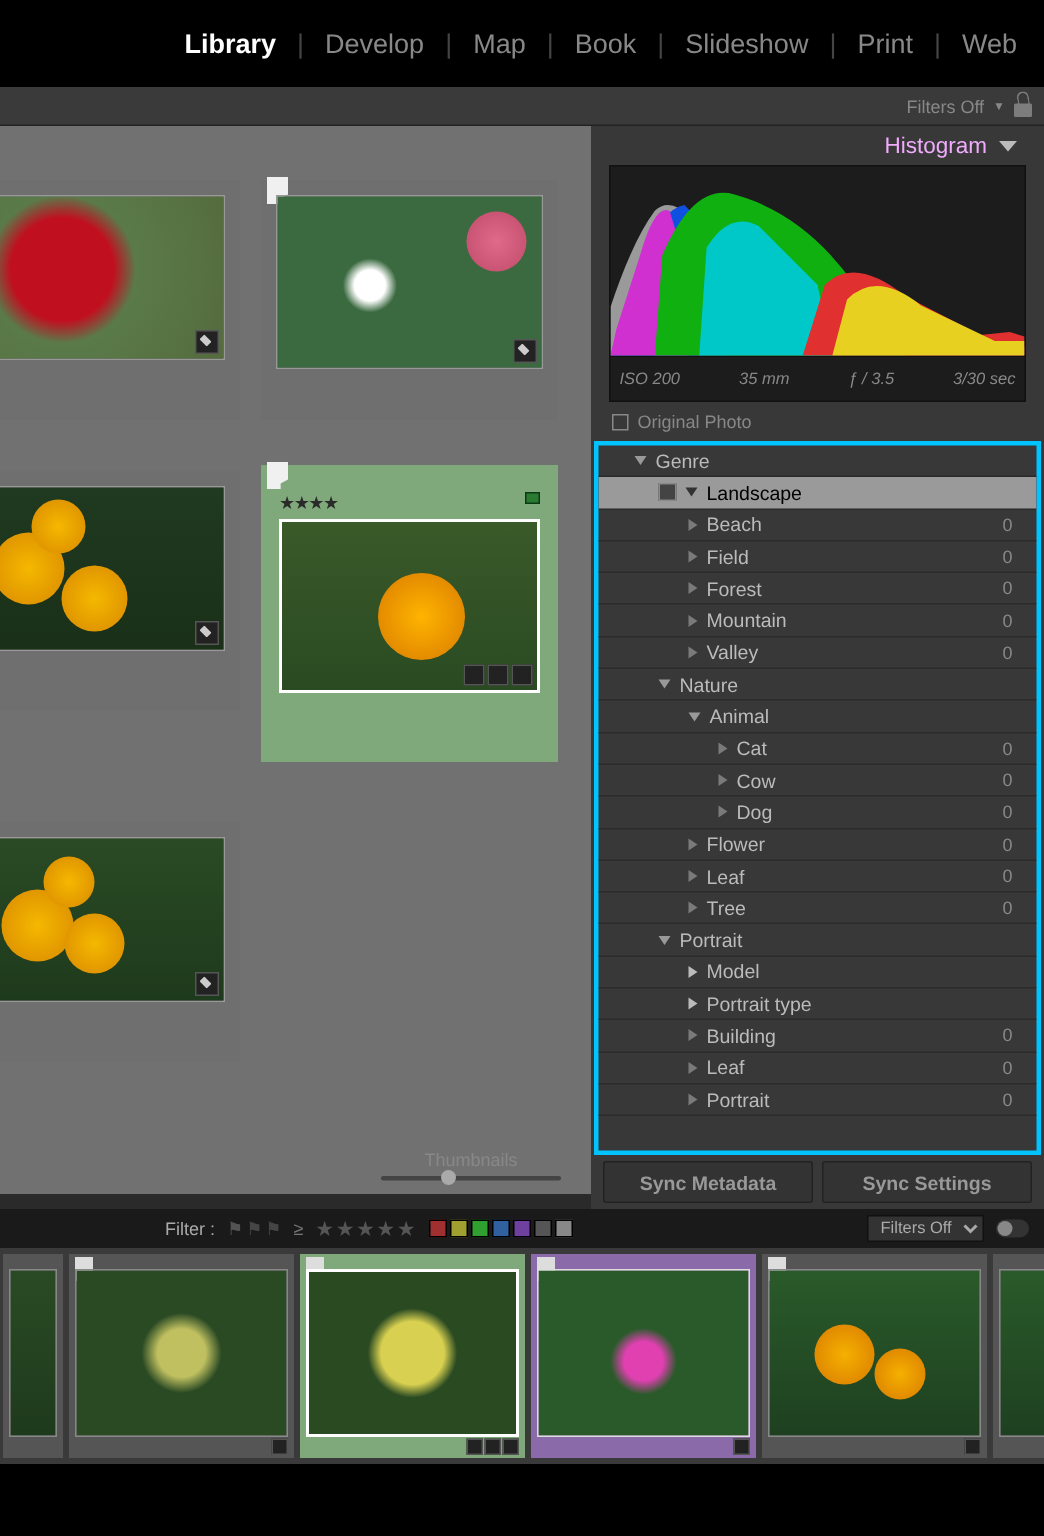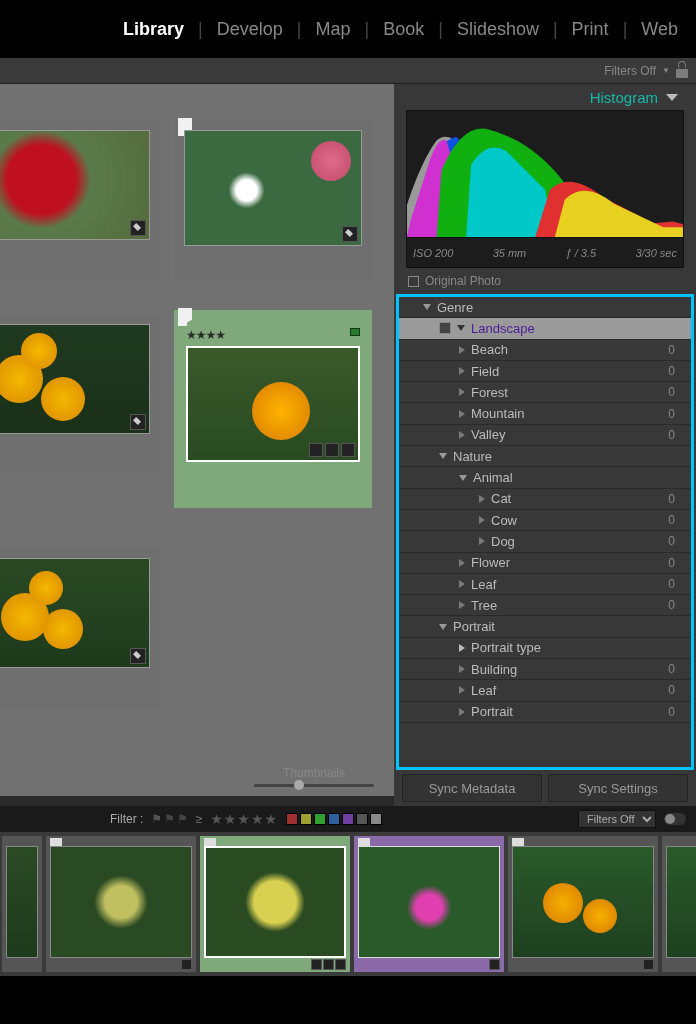--- a/index.html
+++ b/index.html
@@ -18,42 +18,42 @@
 .cell{position:absolute;background:#6f6f6f;}
 .cell .inner{position:absolute;border:1px solid #999;box-shadow:0 0 0 1px #222 inset;}
 .cell .flag{position:absolute;top:-2px;left:4px;width:14px;height:18px;background:#f0f0f0;clip-path:polygon(0 0,100% 0,100% 65%,65% 80%,65% 100%,0 100%);}
 .cell .tagicon{position:absolute;bottom:3px;right:3px;width:16px;height:16px;background:#222;border:1px solid #555;}
 .cell .tagicon::before{content:'';position:absolute;top:2px;left:2px;width:8px;height:8px;background:#ccc;clip-path:polygon(0 40%,40% 0,100% 60%,60% 100%);}
 .cell .badges{position:absolute;bottom:3px;right:3px;display:flex;gap:2px;}
 .cell .badge{width:14px;height:14px;background:#222;border:1px solid #555;}
 
 .thumb{position:absolute;inset:0;}
 .rightpanel{flex:1;display:flex;flex-direction:column;background:#383838;}
-.histhead{height:26px;display:flex;justify-content:flex-end;align-items:center;padding:0 18px;font-size:15px;color:#14b8a6;gap:8px;}
+.histhead{height:26px;display:flex;justify-content:flex-end;align-items:center;padding:0 18px;font-size:15px;color:#f0abfc;gap:8px;}
 .tri-down{display:inline-block;width:0;height:0;border-left:6px solid transparent;border-right:6px solid transparent;border-top:7px solid #bbb;}
 .histbox{height:128px;margin:0 12px;background:#1c1c1c;border:1px solid #111;position:relative;}
 .histbox svg{position:absolute;inset:0;}
 .histinfo{height:30px;margin:0 12px;background:#1c1c1c;border:1px solid #111;border-top:none;display:flex;justify-content:space-between;align-items:center;padding:0 6px;font-size:11px;font-style:italic;color:#888;}
 .origphoto{display:flex;align-items:center;gap:6px;padding:6px 14px;font-size:12px;color:#888;}
 .origphoto .box{width:11px;height:11px;border:1px solid #888;}
 .keywordbox{flex:1;margin:0 2px;border:3px solid #00c3ff;position:relative;overflow:hidden;}
 .kwlist{font-size:13px;color:#bbb;}
 .krow{height:21.3px;display:flex;align-items:center;border-bottom:1px solid #2a2a2a;padding-left:8px;position:relative;}
-.krow.selected{background:#9a9a9a;color:#4c1d95;}
+.krow.selected{background:#9a9a9a;color:#000000;}
 .krow .chk{width:12px;height:12px;border:1px solid #888;margin-right:6px;background:#444;}
 .krow .arrow{width:0;height:0;margin-right:6px;}
 .krow .arrow.down{border-left:4px solid transparent;border-right:4px solid transparent;border-top:6px solid #999;}
 .krow .arrow.right{border-top:4px solid transparent;border-bottom:4px solid transparent;border-left:6px solid #7a7a7a;}
 .krow .count{position:absolute;right:16px;color:#888;font-size:12px;}
 .krow.selected .arrow.down{border-top-color:#333;}
 .ind1{padding-left:24px;}
 .ind2{padding-left:40px;}
 .ind3{padding-left:60px;}
 .ind4{padding-left:80px;}
-.syncbtns{height:36px;display:flex;gap:6px;padding:4px 8px;}
+.syncbtns{height:36px;display:flex;gap:6px;padding:4px 8px;font-weight:bold;}
 .syncbtns div{flex:1;background:#333;border:1px solid #222;display:flex;align-items:center;justify-content:center;font-size:13px;color:#999;border-radius:2px;}
 .thumbsize{position:absolute;bottom:0;right:0;height:40px;width:160px;display:flex;flex-direction:column;align-items:center;justify-content:center;font-size:12px;color:#888;background:#717171;}
 .slider{margin-top:4px;width:120px;height:3px;background:#444;border-radius:2px;position:relative;}
 .slider::after{content:'';position:absolute;left:40px;top:-4px;width:10px;height:10px;border-radius:50%;background:#aaa;}
 .midrow{height:712px;}
 .filterbar{height:26px;background:#1a1a1a;display:flex;align-items:center;padding:0 10px;font-size:12px;color:#aaa;gap:8px;}
 .filterbar .flagset{display:flex;gap:2px;}
 .filterbar .starset{color:#555;font-size:14px;letter-spacing:1px;}
 .filterbar .colorset{display:flex;gap:2px;}
 .filterbar .cbox{width:12px;height:12px;border:1px solid #000;}
@@ -259,20 +259,24 @@
               <span class="arrow right"></span>
               <span>Tree</span>
               <span class="count">0</span>
             </div>
           <div class="krow ind2">
               <span class="arrow down"></span>
               <span>Portrait</span>
             </div>
           <div class="krow ind3">
               <span class="arrow right" style="border-left-color:#bbb;"></span>
+              <span>Model</span>
+            </div>
+          <div class="krow ind3">
+              <span class="arrow right" style="border-left-color:#bbb;"></span>
               <span>Portrait type</span>
             </div>
           <div class="krow ind3">
               <span class="arrow right"></span>
               <span>Building</span>
               <span class="count">0</span>
             </div>
           <div class="krow ind3">
               <span class="arrow right"></span>
               <span>Leaf</span>

